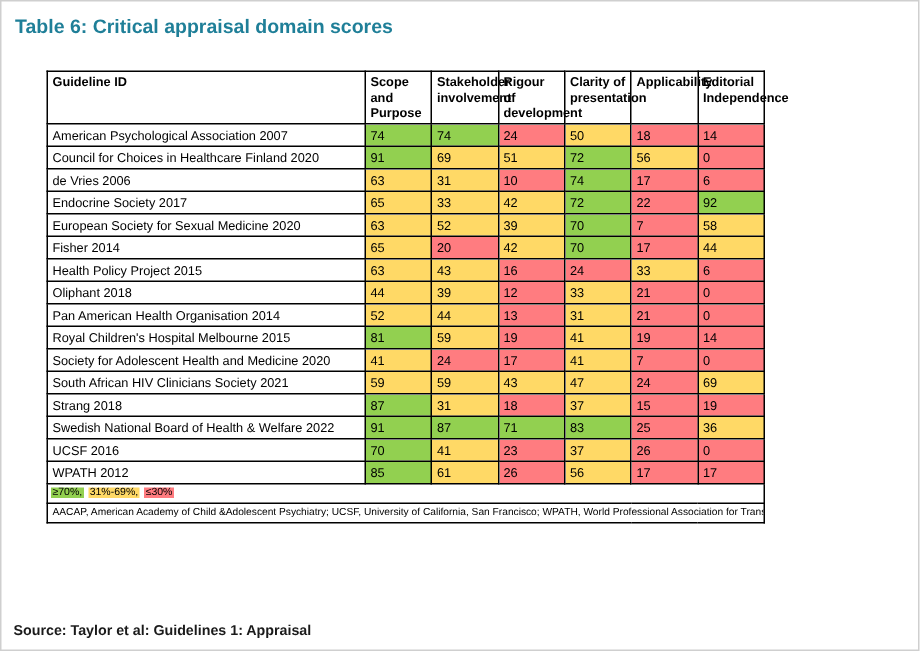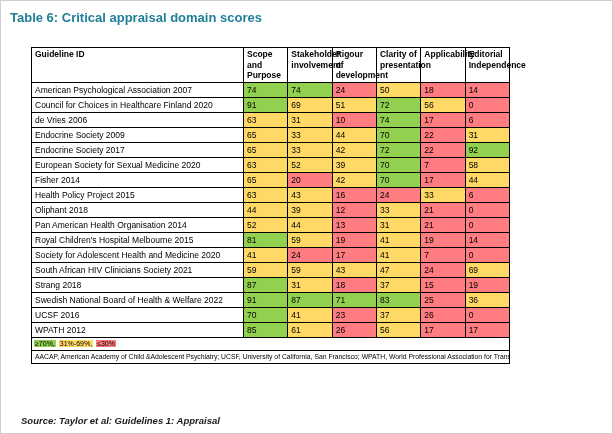--- a/index.html
+++ b/index.html
@@ -66,24 +66,23 @@
   .legend .bg-red    { background:var(--red,    #ff7c80); }
   .footnote {
     font-size:6.8px;
     height:10px;
     line-height:1.2;
     white-space:nowrap;
     overflow:hidden;
   }
   .source {
     position:absolute;
-    left:20px; bottom:7px;
+    left:8px; bottom:7px;
     font-size:9.5px;
     font-weight:bold;
-    font-style:italic;
     color:#1a1a1a;
   }
 </style>
 </head>
 <body>
 
 <div class="page">
   <div class="title">Table 6: Critical appraisal domain scores</div>
 
   <div class="table-wrap">
@@ -128,29 +127,20 @@
             <td class="bg-red">0</td>
           </tr>
           <tr>
             <td>de Vries 2006</td>
             <td class="bg-yellow">63</td>
             <td class="bg-yellow">31</td>
             <td class="bg-red">10</td>
             <td class="bg-green">74</td>
             <td class="bg-red">17</td>
             <td class="bg-red">6</td>
-          </tr>
-          <tr>
-            <td>Endocrine Society 2009</td>
-            <td class="bg-yellow">65</td>
-            <td class="bg-yellow">33</td>
-            <td class="bg-yellow">44</td>
-            <td class="bg-green">70</td>
-            <td class="bg-red">22</td>
-            <td class="bg-yellow">31</td>
           </tr>
           <tr>
             <td>Endocrine Society 2017</td>
             <td class="bg-yellow">65</td>
             <td class="bg-yellow">33</td>
             <td class="bg-yellow">42</td>
             <td class="bg-green">72</td>
             <td class="bg-red">22</td>
             <td class="bg-green">92</td>
           </tr>

